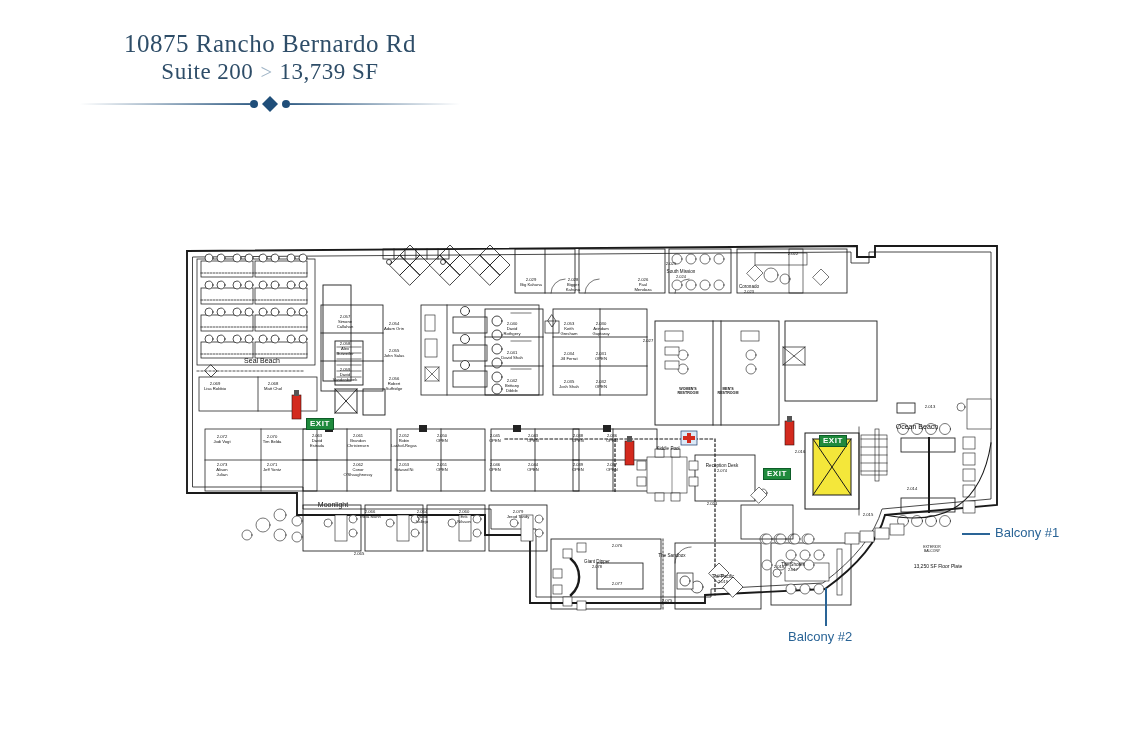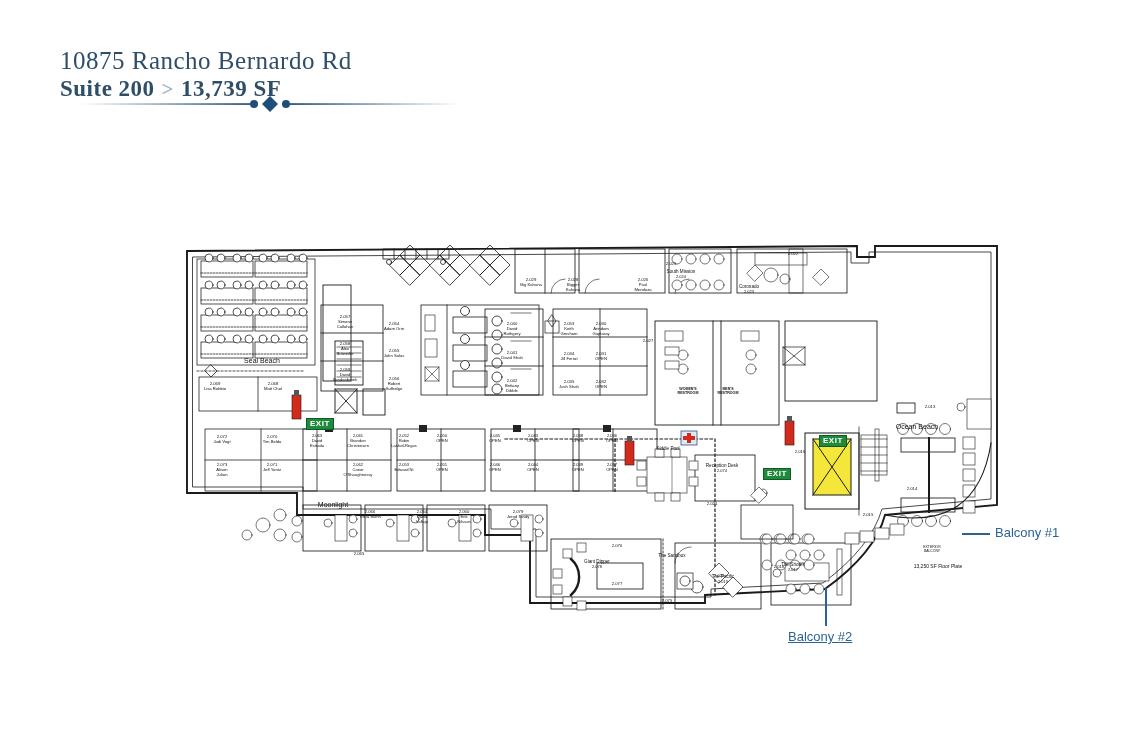--- a/index.html
+++ b/index.html
@@ -1,36 +1,36 @@
 <!DOCTYPE html>
 <html><head>
 <meta charset="utf-8">
 <style>
   html,body{margin:0;padding:0;background:#ffffff;}
   body{width:1136px;height:754px;position:relative;overflow:hidden;
        font-family:"Liberation Sans",sans-serif;color:#111;}
 
   
-  #title-block{position:absolute;left:60px;top:47px;width:420px;text-align:left;}
+  #title-block{position:absolute;left:60px;top:30px;width:420px;text-align:center;}
   .title-line1{font-family:"Liberation Serif",serif;font-size:25px;color:#2e4d68;
       letter-spacing:.5px;white-space:nowrap;line-height:1.12;}
   .title-line2{font-family:"Liberation Serif",serif;font-size:23px;color:#2e4d68;
-      letter-spacing:.5px;white-space:nowrap;line-height:1.18;font-weight:bold;}
+      letter-spacing:.5px;white-space:nowrap;line-height:1.18;}
   .gt{color:#9fb4c6;padding:0 7px;font-size:.9em;}
   #title-rule{position:absolute;left:60px;top:96px;width:420px;height:16px;}
 
   
   #plan{position:absolute;left:185px;top:243px;width:830px;height:370px;}
   #plan svg{display:block;}
 
   
   .callout{position:absolute;color:#2a6496;font-size:13px;
            font-family:"Liberation Sans",sans-serif;white-space:nowrap;}
   #callout-b1{left:995px;top:525px;}
-  #callout-b2{left:788px;top:629px;text-decoration:underline;}
+  #callout-b2{left:788px;top:629px;}
   .leader{position:absolute;background:#2a6496;}
   #leader-b1{left:962px;top:533px;width:28px;height:1.6px;}
   #leader-b2{left:825px;top:588px;width:1.6px;height:38px;}
 </style>
 </head>
 <body>
 
 <div id="title-block">
   <div class="title-line1">
     <span>10875 Rancho Bernardo Rd</span>

